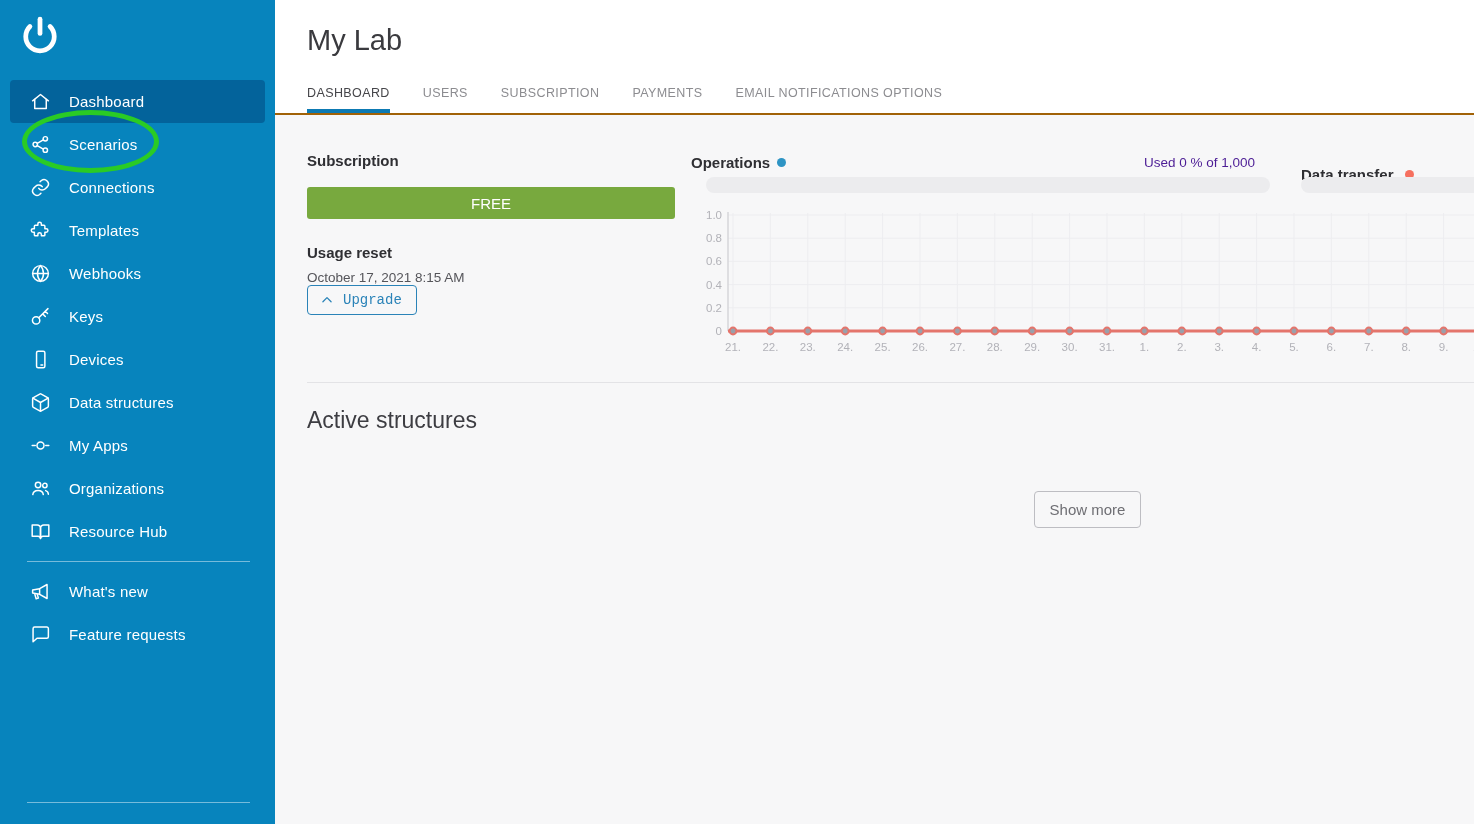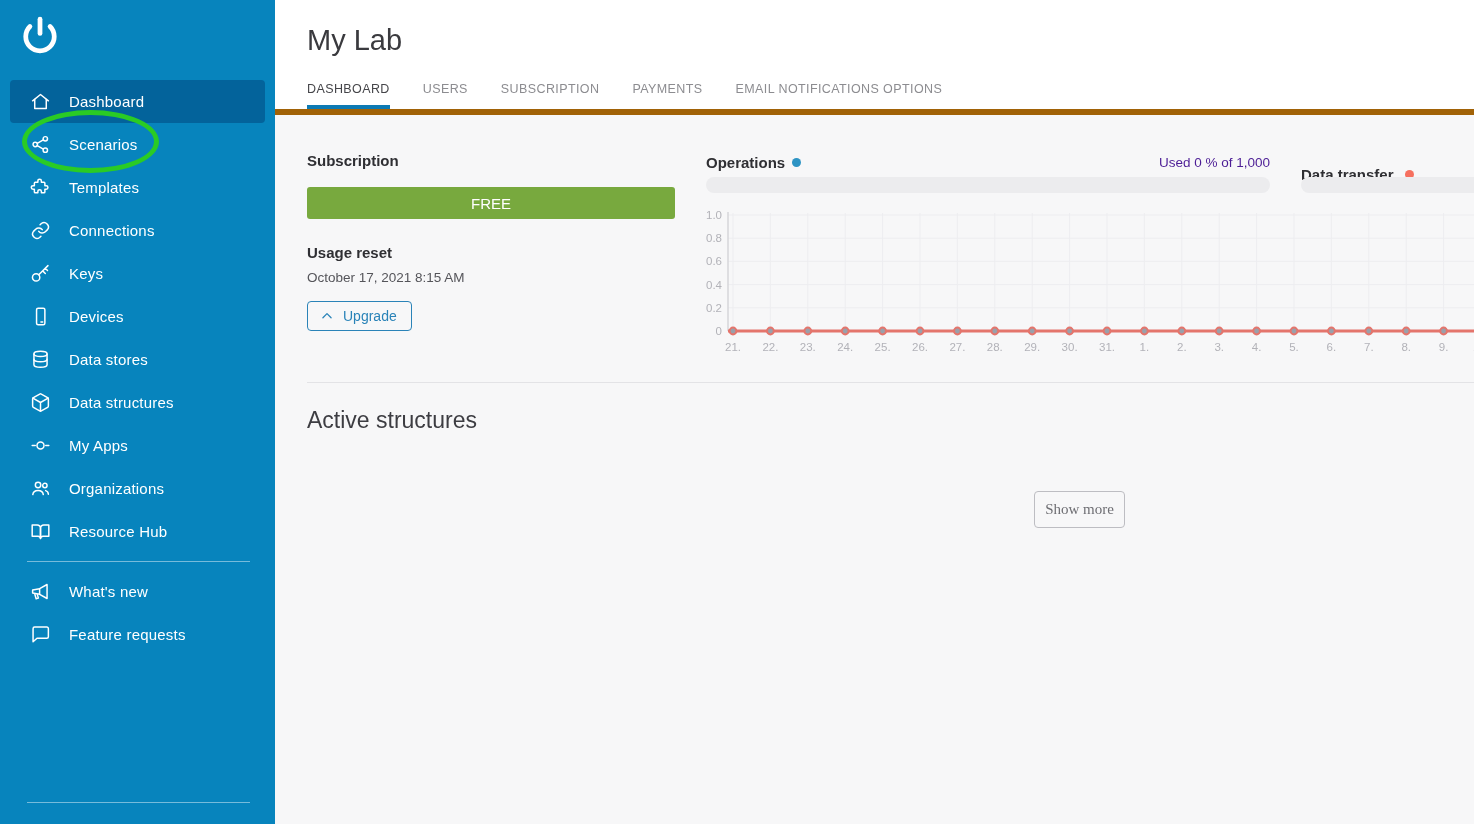--- a/index.html
+++ b/index.html
@@ -13,51 +13,51 @@
   .nav-item { display:flex; align-items:center; height:43px; margin:0 10px; padding-left:19px; border-radius:4px; cursor:pointer; color:#fff; }
   .nav-item.active { background:#03639b; }
   .nav-icon { width:22px; height:22px; margin-right:18px; flex:0 0 22px; display:flex; align-items:center; justify-content:center; }
   .nav-icon svg { width:21px; height:21px; stroke:#fff; fill:none; stroke-width:1.7; stroke-linecap:round; stroke-linejoin:round; }
   .nav-label { font-size:15px; letter-spacing:.2px; }
   .nav-divider { height:1px; background:rgba(255,255,255,.45); margin:8px 25px 8px 27px; }
   .sidebar-bottom-divider { position:absolute; left:27px; right:25px; top:802px; height:1px; background:rgba(255,255,255,.45); }
   .annotation-ellipse { position:absolute; left:22px; top:110px; width:137px; height:63px; border:5px solid #2acb25; border-radius:50%; z-index:6; pointer-events:none; }
 
   
-  .main-header { position:absolute; left:275px; top:0; width:1199px; height:115px; background:#fff; border-bottom:6px solid #a16207; z-index:1; }
+  .main-header { position:absolute; left:275px; top:0; width:1199px; height:115px; background:#fff; border-bottom:2px solid #a16207; z-index:1; }
   .page-title { position:absolute; left:32px; top:24px; font-size:29px; font-weight:400; color:#3a3a3e; }
   .tabs { position:absolute; left:32px; bottom:0; display:flex; gap:33px; }
   .tab { font-size:12.5px; letter-spacing:.4px; color:#8c8c90; padding-bottom:13px; cursor:pointer; }
   .tab.active { color:#454549; border-bottom:4px solid #0d7ab3; padding-bottom:9px; font-weight:400; }
 
   
   .content { position:absolute; left:275px; top:116px; width:1199px; height:708px; background:#f7f7f8; }
   .sec-heading { font-size:15px; font-weight:bold; color:#2f2f33; }
 
   .subscription { position:absolute; left:32px; top:36px; width:368px; }
   .plan-btn { margin-top:18px; width:368px; height:32px; background:#78a93e; border:none; border-radius:3px; color:#fff; font-size:15px; font-family:inherit; cursor:pointer; }
   .usage-reset-heading { margin-top:25px; }
   .usage-reset-value { margin-top:9px; font-size:13.5px; color:#55555a; }
-  .upgrade-btn { margin-top:16px; display:inline-flex; align-items:center; gap:9px; height:30px; padding:0 14px 0 12px; border:1px solid #2a83b8; border-radius:4px; background:transparent; color:#2a83b8; font-size:14px; font-family:Liberation Sans, sans-serif; cursor:pointer; }
+  .upgrade-btn { display:inline-flex; align-items:center; gap:9px; height:30px; padding:0 14px 0 12px; border:1px solid #2a83b8; border-radius:4px; background:transparent; color:#2a83b8; font-size:14px; font-family:Liberation Mono, monospace; cursor:pointer; }
   .upgrade-btn svg { width:14px; height:14px; stroke:#2a83b8; fill:none; stroke-width:2.2; stroke-linecap:round; stroke-linejoin:round; }
 
-  .ops-header { position:absolute; left:431px; top:38px; width:564px; display:flex; align-items:center; }
+  .ops-header { position:absolute; left:416px; top:38px; width:564px; display:flex; align-items:center; }
   .usage-note { margin-left:auto; font-size:13.5px; color:#4c1d95; }
   .dot { display:inline-block; width:9px; height:9px; border-radius:50%; margin-left:7px; vertical-align:1px; }
   .progress { position:absolute; height:16px; border-radius:8px; background:#ececee; }
   .ops-progress { left:431px; top:61px; width:564px; }
   .dt-header { position:absolute; left:1026px; top:50px; }
   .dt-progress { left:1026px; top:61px; width:200px; }
 
   .chart-wrap { position:absolute; left:427px; top:89px; width:774px; height:158px; overflow:hidden; }
   .chart-wrap svg { display:block; }
 
   .section-divider { position:absolute; left:32px; top:266px; width:1167px; height:1px; background:#e3e3e6; }
   .active-scenarios-heading { position:absolute; left:32px; top:291px; font-size:23px; font-weight:400; color:#3d3d42; }
-  .show-more-btn { position:absolute; left:759px; top:375px; width:91px; height:37px; border:1px solid #bdbdc2; border-radius:4px; background:transparent; color:#6e6e73; font-size:15px; font-family:Liberation Serif, serif; cursor:pointer; }
+  .show-more-btn { position:absolute; left:759px; top:375px; width:107px; height:37px; border:1px solid #bdbdc2; border-radius:4px; background:transparent; color:#6e6e73; font-size:15px; font-family:Liberation Sans, sans-serif; cursor:pointer; }
 </style>
 </head>
 <body>
 
 <div class="sidebar">
   <div class="logo">
     <svg viewBox="0 0 24 24" stroke="currentColor" fill="none" stroke-width="3" stroke-linecap="round" stroke-linejoin="round">
       <path d="M18.36 6.64a9 9 0 1 1-12.73 0"></path>
         <line x1="12" y1="2" x2="12" y2="11"></line>
     </svg>
@@ -79,61 +79,61 @@
             <circle cx="6" cy="12" r="2.5"></circle>
             <circle cx="17.5" cy="18.5" r="2.5"></circle>
             <path d="M8.3 10.7l6.9-4M8.3 13.3l6.9 4"></path>
           </svg>
         </span>
         <span class="nav-label">Scenarios</span>
       </div>
       <div class="nav-item">
         <span class="nav-icon">
           <svg viewBox="0 0 24 24">
-            <path d="M9 4.5a2 2 0 0 1 4 0V6h3a1 1 0 0 1 1 1v3h1.5a2 2 0 0 1 0 4H17v3a1 1 0 0 1-1 1h-3v-1.5a2 2 0 0 0-4 0V18H6a1 1 0 0 1-1-1v-3H3.5a2 2 0 0 1 0-4H5V7a1 1 0 0 1 1-1h3z"></path>
-          </svg>
-        </span>
-        <span class="nav-label">Templates</span>
-      </div>
-      <div class="nav-item">
-        <span class="nav-icon">
-          <svg viewBox="0 0 24 24">
             <path d="M10 13a5 5 0 0 0 7.5.5l2.5-2.5a5 5 0 0 0-7-7L11.5 5.5"></path>
             <path d="M14 11a5 5 0 0 0-7.5-.5L4 13a5 5 0 0 0 7 7l1.5-1.5"></path>
           </svg>
         </span>
         <span class="nav-label">Connections</span>
       </div>
       <div class="nav-item">
         <span class="nav-icon">
           <svg viewBox="0 0 24 24">
+            <path d="M9 4.5a2 2 0 0 1 4 0V6h3a1 1 0 0 1 1 1v3h1.5a2 2 0 0 1 0 4H17v3a1 1 0 0 1-1 1h-3v-1.5a2 2 0 0 0-4 0V18H6a1 1 0 0 1-1-1v-3H3.5a2 2 0 0 1 0-4H5V7a1 1 0 0 1 1-1h3z"></path>
+          </svg>
+        </span>
+        <span class="nav-label">Templates</span>
+      </div>
+      <div class="nav-item">
+        <span class="nav-icon">
+          <svg viewBox="0 0 24 24">
+            <circle cx="12" cy="12" r="9"></circle>
+            <path d="M3 12h18"></path>
+            <path d="M12 3a13.5 13.5 0 0 1 0 18M12 3a13.5 13.5 0 0 0 0 18"></path>
+          </svg>
+        </span>
+        <span class="nav-label">Webhooks</span>
+      </div>
+      <div class="nav-item">
+        <span class="nav-icon">
+          <svg viewBox="0 0 24 24">
             <circle cx="7" cy="16.5" r="4.2"></circle>
             <path d="M10 13.5 20.5 3M14.5 9l3 3M17.5 6l2.5 2.5"></path>
           </svg>
         </span>
         <span class="nav-label">Keys</span>
       </div>
       <div class="nav-item">
         <span class="nav-icon">
           <svg viewBox="0 0 24 24">
             <rect x="7.5" y="2.5" width="9.5" height="19" rx="1.8"></rect>
             <path d="M12.5 18.2h2"></path>
           </svg>
         </span>
         <span class="nav-label">Devices</span>
-      </div>
-      <div class="nav-item">
-        <span class="nav-icon">
-          <svg viewBox="0 0 24 24">
-            <ellipse cx="12" cy="5.6" rx="7.5" ry="2.9"></ellipse>
-            <path d="M4.5 5.6v6.2c0 1.6 3.36 2.9 7.5 2.9s7.5-1.3 7.5-2.9V5.6"></path>
-            <path d="M4.5 11.8V18c0 1.6 3.36 2.9 7.5 2.9s7.5-1.3 7.5-2.9v-6.2"></path>
-          </svg>
-        </span>
-        <span class="nav-label">Data stores</span>
       </div>
       <div class="nav-item">
         <span class="nav-icon">
           <svg viewBox="0 0 24 24">
             <path d="M21 16V8a1.8 1.8 0 0 0-.9-1.56l-7.2-4.1a1.8 1.8 0 0 0-1.8 0l-7.2 4.1A1.8 1.8 0 0 0 3 8v8a1.8 1.8 0 0 0 .9 1.56l7.2 4.1a1.8 1.8 0 0 0 1.8 0l7.2-4.1A1.8 1.8 0 0 0 21 16z"></path>
             <path d="M3.3 7 12 12l8.7-5M12 21.6V12"></path>
           </svg>
         </span>
         <span class="nav-label">Data structures</span>
       </div>

